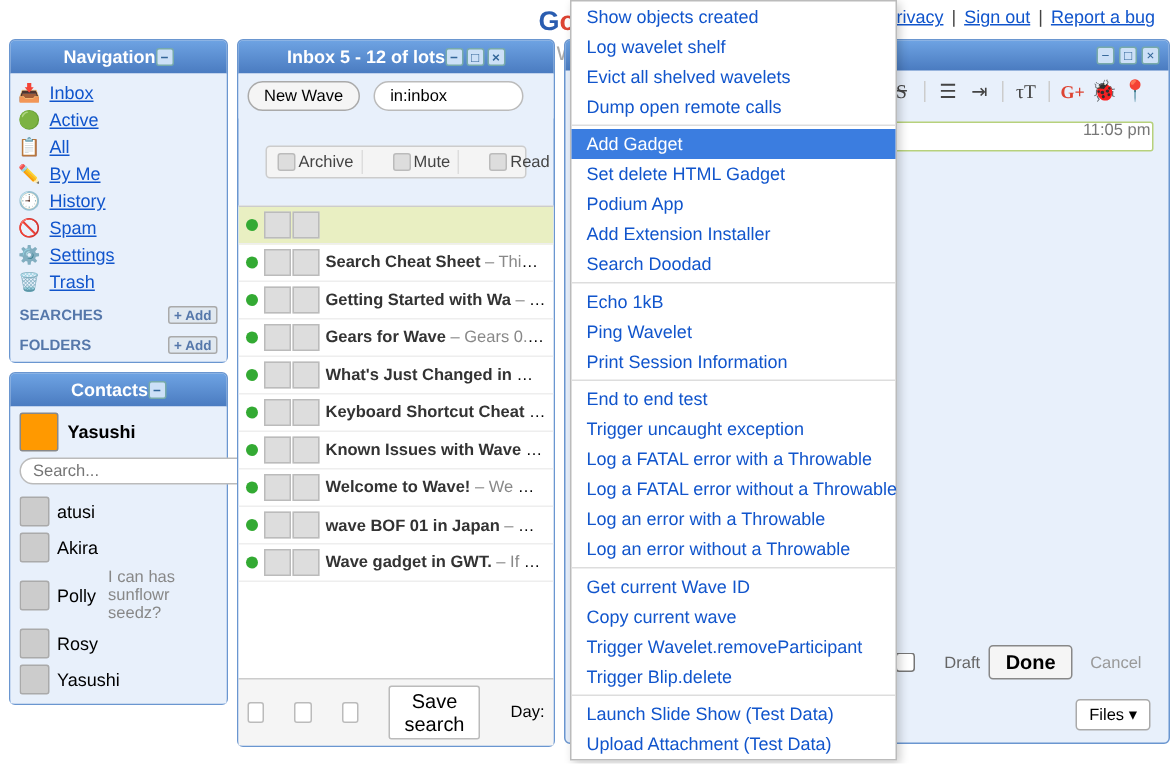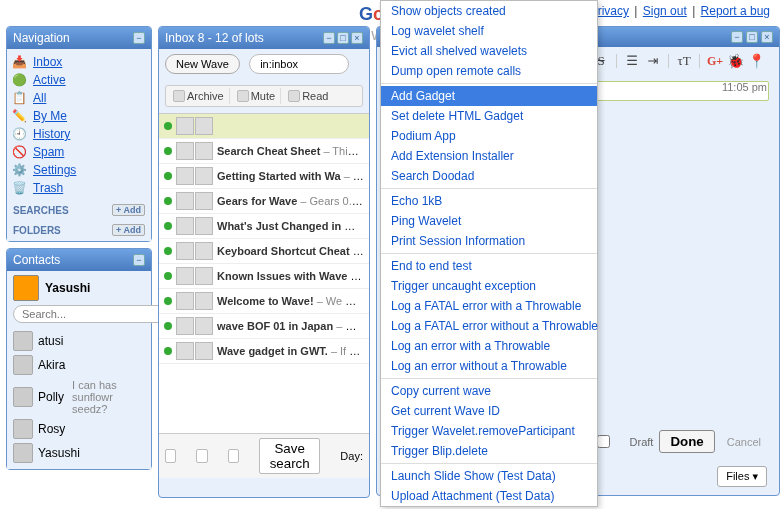--- a/index.html
+++ b/index.html
@@ -9,21 +9,21 @@
 .logo { font-size: 18px; font-weight: bold; }
 .logo-g { color:#2a5db0 } .logo-o1 { color:#d43 } .logo-o2 { color:#e9ab00 } .logo-gl { color:#2a5db0 } .logo-l { color:#3a9a3a } .logo-e { color:#d43 }
 .logo-wave { color:#aaa; font-weight:normal; font-size:17px; margin-left:2px }
 .top-links { position:absolute; top:4px; right:8px; font-size:12px; color:#444 }
 .top-links a { color:#1155cc; text-decoration:underline; margin:0 2px; cursor:pointer }
 .top-links .sep { color:#444 }
 
 .columns { display:flex; gap:6px; padding:0 6px }
 
 .panel { border:1px solid #6a96d0; border-radius:4px; background:#e8f0fb; margin-bottom:6px; }
-.panel-head { background:linear-gradient(#6ea3e3,#4a7bc0); color:#fff; font-weight:normal; font-size:12px; padding:4px 6px; border-radius:3px 3px 0 0; display:flex; justify-content:space-between; align-items:center }
+.panel-head { background:linear-gradient(#6ea3e3,#4a7bc0); color:#fff; font-weight:bold; font-size:12px; padding:4px 6px; border-radius:3px 3px 0 0; display:flex; justify-content:center; align-items:center }
 .panel-head .win-ctrls { display:flex; gap:2px }
 .win-btn { width:12px; height:12px; background:#cce0f7; border:1px solid #7aa; border-radius:2px; display:inline-flex; align-items:center; justify-content:center; font-size:9px; color:#369; cursor:pointer; }
 .panel-body { padding:4px 6px; background:#e8f0fb }
 
 .col-left { width:146px; flex-shrink:0 }
 .col-mid { width:212px; flex-shrink:0 }
 .col-right { flex:1; position:relative }
 
 .nav-list { list-style:none }
 .nav-list li { display:flex; align-items:center; gap:6px; padding:2px 0; font-size:12px; }
@@ -42,21 +42,21 @@
 .search-box button { width:22px; border:1px solid #aaa; background:#eee; border-radius:3px; cursor:pointer }
 
 .contact-list { list-style:none; max-height:140px; overflow:hidden }
 .contact-list li { display:flex; align-items:center; gap:5px; padding:2px 0; font-size:12px }
 .contact-list .sub { color:#888; font-size:11px; margin-left:3px }
 
 .inbox-top { background:#e8f0fb; padding:5px 6px }
 .new-wave-btn { border:1px solid #aaa; background:#f5f5f5; border-radius:10px; padding:3px 10px; font-size:11px; cursor:pointer }
 .inbox-search { border:1px solid #bbb; border-radius:10px; padding:3px 10px; font-size:11px; width:100px; margin-left:6px }
 
-.toolbar { display:flex; align-items:center; gap:2px; background:#f4f4f4; border:1px solid #ccc; border-radius:3px; margin:6px; padding:2px 2px; font-size:11px }
+.toolbar { display:flex; align-items:center; gap:15px; background:#f4f4f4; border:1px solid #ccc; border-radius:3px; margin:18px; padding:2px 2px; font-size:11px }
 .toolbar .tbtn { padding:2px 5px; border-right:1px solid #ddd; color:#444; cursor:pointer; display:flex; align-items:center; gap:2px }
 .tbtn:last-child { border-right:none }
 .ticon { width:12px; height:12px; background:#ddd; border:1px solid #bbb; border-radius:2px; display:inline-block }
 
 .wave-list { background:#fff; border-top:1px solid #ccc; max-height:320px; overflow:hidden }
 .wave-item { display:flex; align-items:center; gap:4px; padding:3px 5px; border-bottom:1px solid #eee; font-size:11px }
 .wave-item.highlight { background:#e9efc2 }
 .wave-avatars { display:flex; gap:1px }
 .wa { width:18px; height:18px; background:#ddd; border:1px solid #bbb }
 .wave-text { flex:1; overflow:hidden; white-space:nowrap; text-overflow:ellipsis }
@@ -202,21 +202,21 @@
               <span>Yasushi</span>
             </li>
           </ul>
       </div>
     </div>
   </div>
 
   <div class="col-mid">
     <div class="panel" style="height:472px;display:flex;flex-direction:column">
       <div class="panel-head">
-        <span>Inbox 8 - 12 of lots</span>
+        <span>Inbox 5 - 12 of lots</span>
         <div class="win-ctrls">
           <span class="win-btn">−</span>
           <span class="win-btn">□</span>
           <span class="win-btn">×</span>
         </div>
       </div>
       <div class="inbox-top">
         <button class="new-wave-btn">New Wave</button>
         <input class="inbox-search" value="in:inbox" style="">
       </div>
@@ -379,21 +379,21 @@
       <li>Ping Wavelet</li>
       <li>Print Session Information</li>
       <hr>
       <li>End to end test</li>
       <li>Trigger uncaught exception</li>
       <li>Log a FATAL error with a Throwable</li>
       <li>Log a FATAL error without a Throwable</li>
       <li>Log an error with a Throwable</li>
       <li>Log an error without a Throwable</li>
       <hr>
+      <li>Get current Wave ID</li>
       <li>Copy current wave</li>
-      <li>Get current Wave ID</li>
       <li>Trigger Wavelet.removeParticipant</li>
       <li>Trigger Blip.delete</li>
       <hr>
       <li>Launch Slide Show (Test Data)</li>
       <li>Upload Attachment (Test Data)</li>
     </ul>
 </div>
 
 </body></html>

